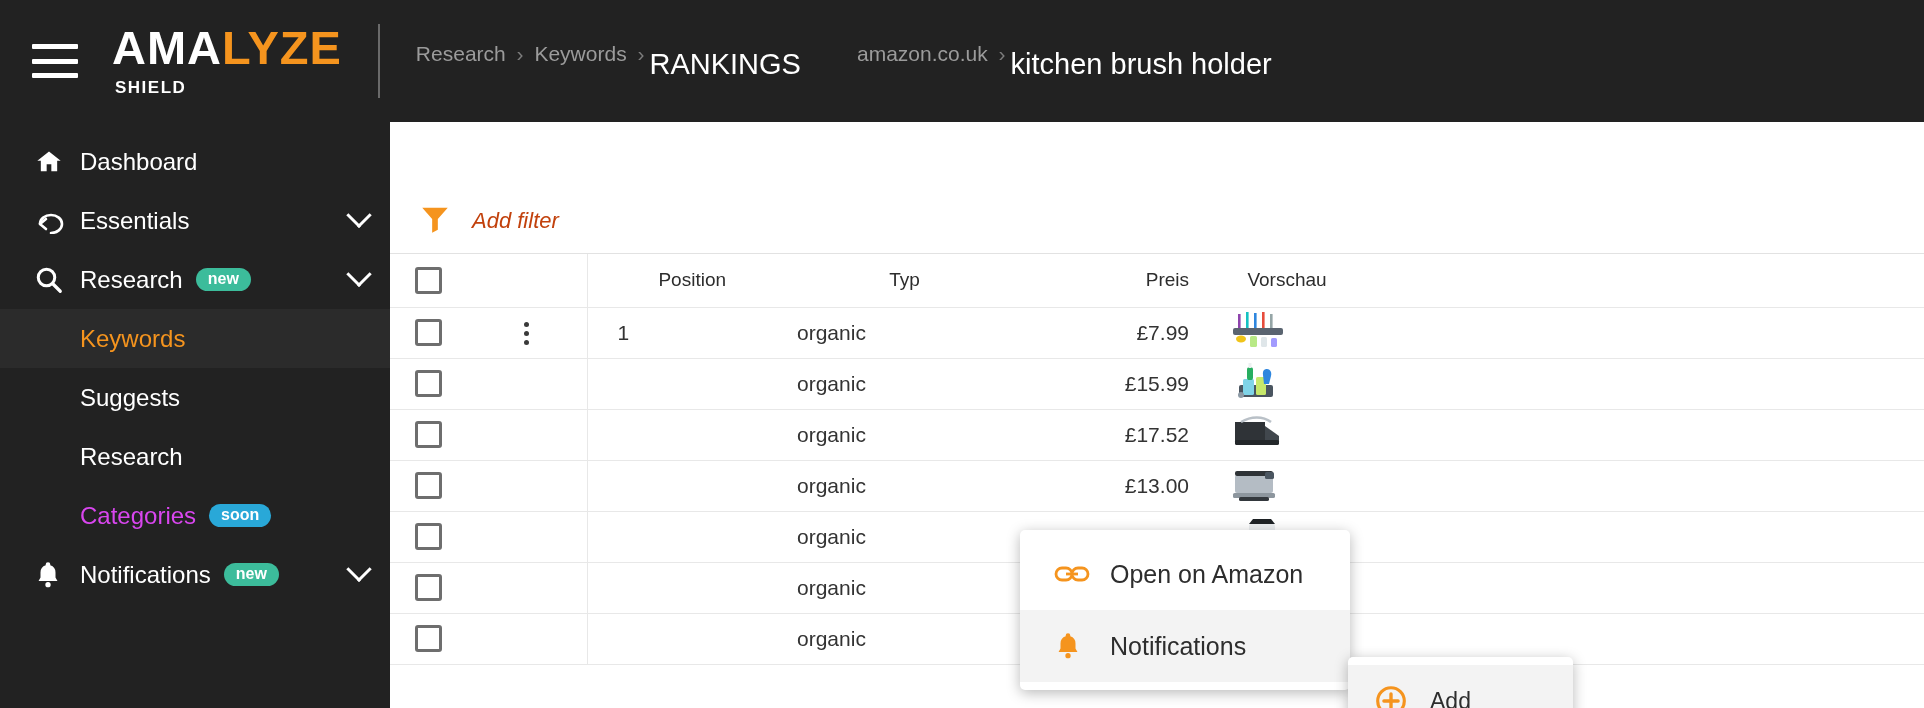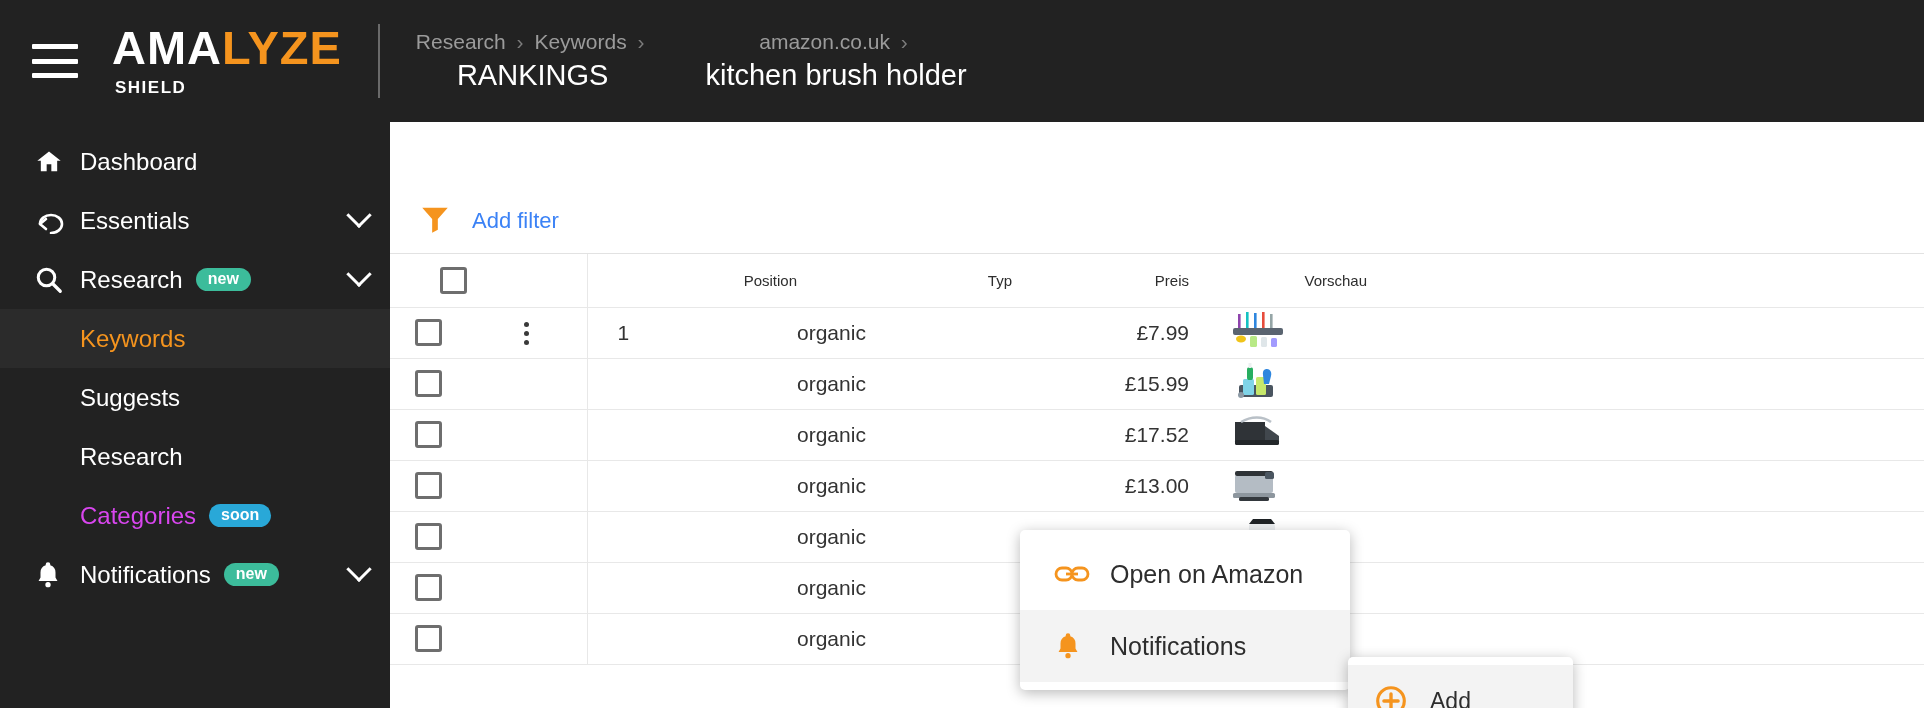--- a/index.html
+++ b/index.html
@@ -23,21 +23,21 @@
   .burger span { display: block; height: 5px; background: #ffffff; border-radius: 1px; }
 
   .logo-block { display: flex; flex-direction: column; align-items: flex-start; }
   .logo-main { font-size: 47px; font-weight: bold; letter-spacing: 1px; line-height: 1; }
   .logo-ama { color: #ffffff; }
   .logo-lyze { color: #f5941e; }
   .logo-sub { color: #ffffff; font-size: 17px; font-weight: bold; letter-spacing: 1.5px; margin-top: 7px; margin-left: 3px; }
 
   .divider-v { width: 2px; height: 74px; background: #6a6a6a; margin-left: 36px; margin-right: 36px; }
 
-  .crumb-group { display: flex; flex-direction: column; justify-content: center; margin-right: 56px; align-items: center; }
+  .crumb-group { display: flex; flex-direction: row; justify-content: center; margin-right: 56px; }
   .crumb-path { font-size: 21px; color: #9b9b9b; line-height: 1.1; white-space: nowrap; }
   .crumb-path .sep { color: #7d7d7d; margin: 0 5px; }
   .crumb-title { font-size: 29px; color: #ffffff; margin-top: 6px; white-space: nowrap; }
   .crumb-title.big { font-weight: normal; }
 
   
   .body-row { flex: 1; display: flex; min-height: 0; position: relative; }
 
   
   .sidebar {
@@ -68,28 +68,28 @@
     border-left: 6px solid transparent;
   }
   .tab.active { background: #dbdbdb; border-left-color: #f5941e; }
 
   
   .main { flex: 1; background: #ffffff; display: flex; flex-direction: column; min-width: 0; }
   .filter-bar {
     height: 66px; flex: 0 0 66px; display: flex; align-items: center;
     padding-left: 28px; border-bottom: 1px solid #e2e2e2; margin-top: 66px;
   }
-  .filter-text { font-size: 22px; color: #3b82f6; margin-left: 20px; }
+  .filter-text { font-size: 22px; color: #c2410c; margin-left: 20px; font-style: italic; }
 
   table.grid { width: 100%; border-collapse: collapse; table-layout: fixed; }
   table.grid th, table.grid td {
     border-bottom: 1px solid #e8e8e8; font-weight: normal; color: #333333;
     font-size: 21px; height: 51px; padding: 0;
   }
-  table.grid th { font-size: 15px; color: #2d2d2d; height: 53px; text-align: right; }
+  table.grid th { font-size: 19px; color: #2d2d2d; height: 53px; }
   .col-chk { width: 77px; text-align: center; }
   .col-dots { width: 120px; text-align: center; border-right: 1px solid #e8e8e8; }
   .col-pos { width: 210px; text-align: left; padding-left: 30px !important; }
   .col-typ { width: 215px; text-align: left; }
   .col-preis { width: 195px; text-align: right; padding-right: 18px !important; }
   .col-vors { width: 160px; text-align: left; padding-left: 20px !important; }
   .col-rest { width: auto; }
   th.col-pos { text-align: center; padding-left: 0 !important; }
   th.col-typ { text-align: center; }
   th.col-vors { text-align: center; padding-left: 0 !important; }

